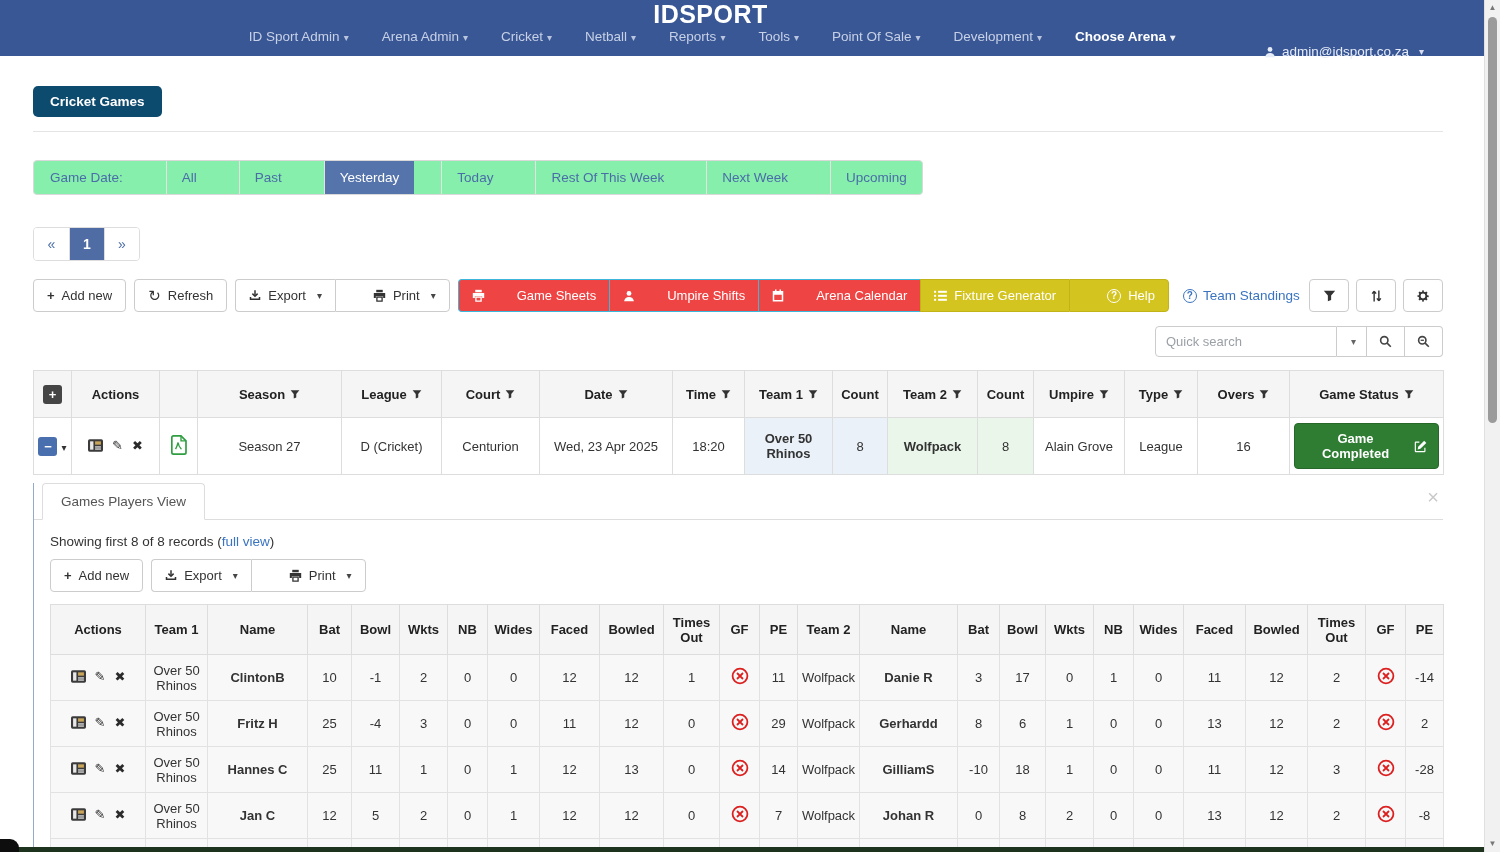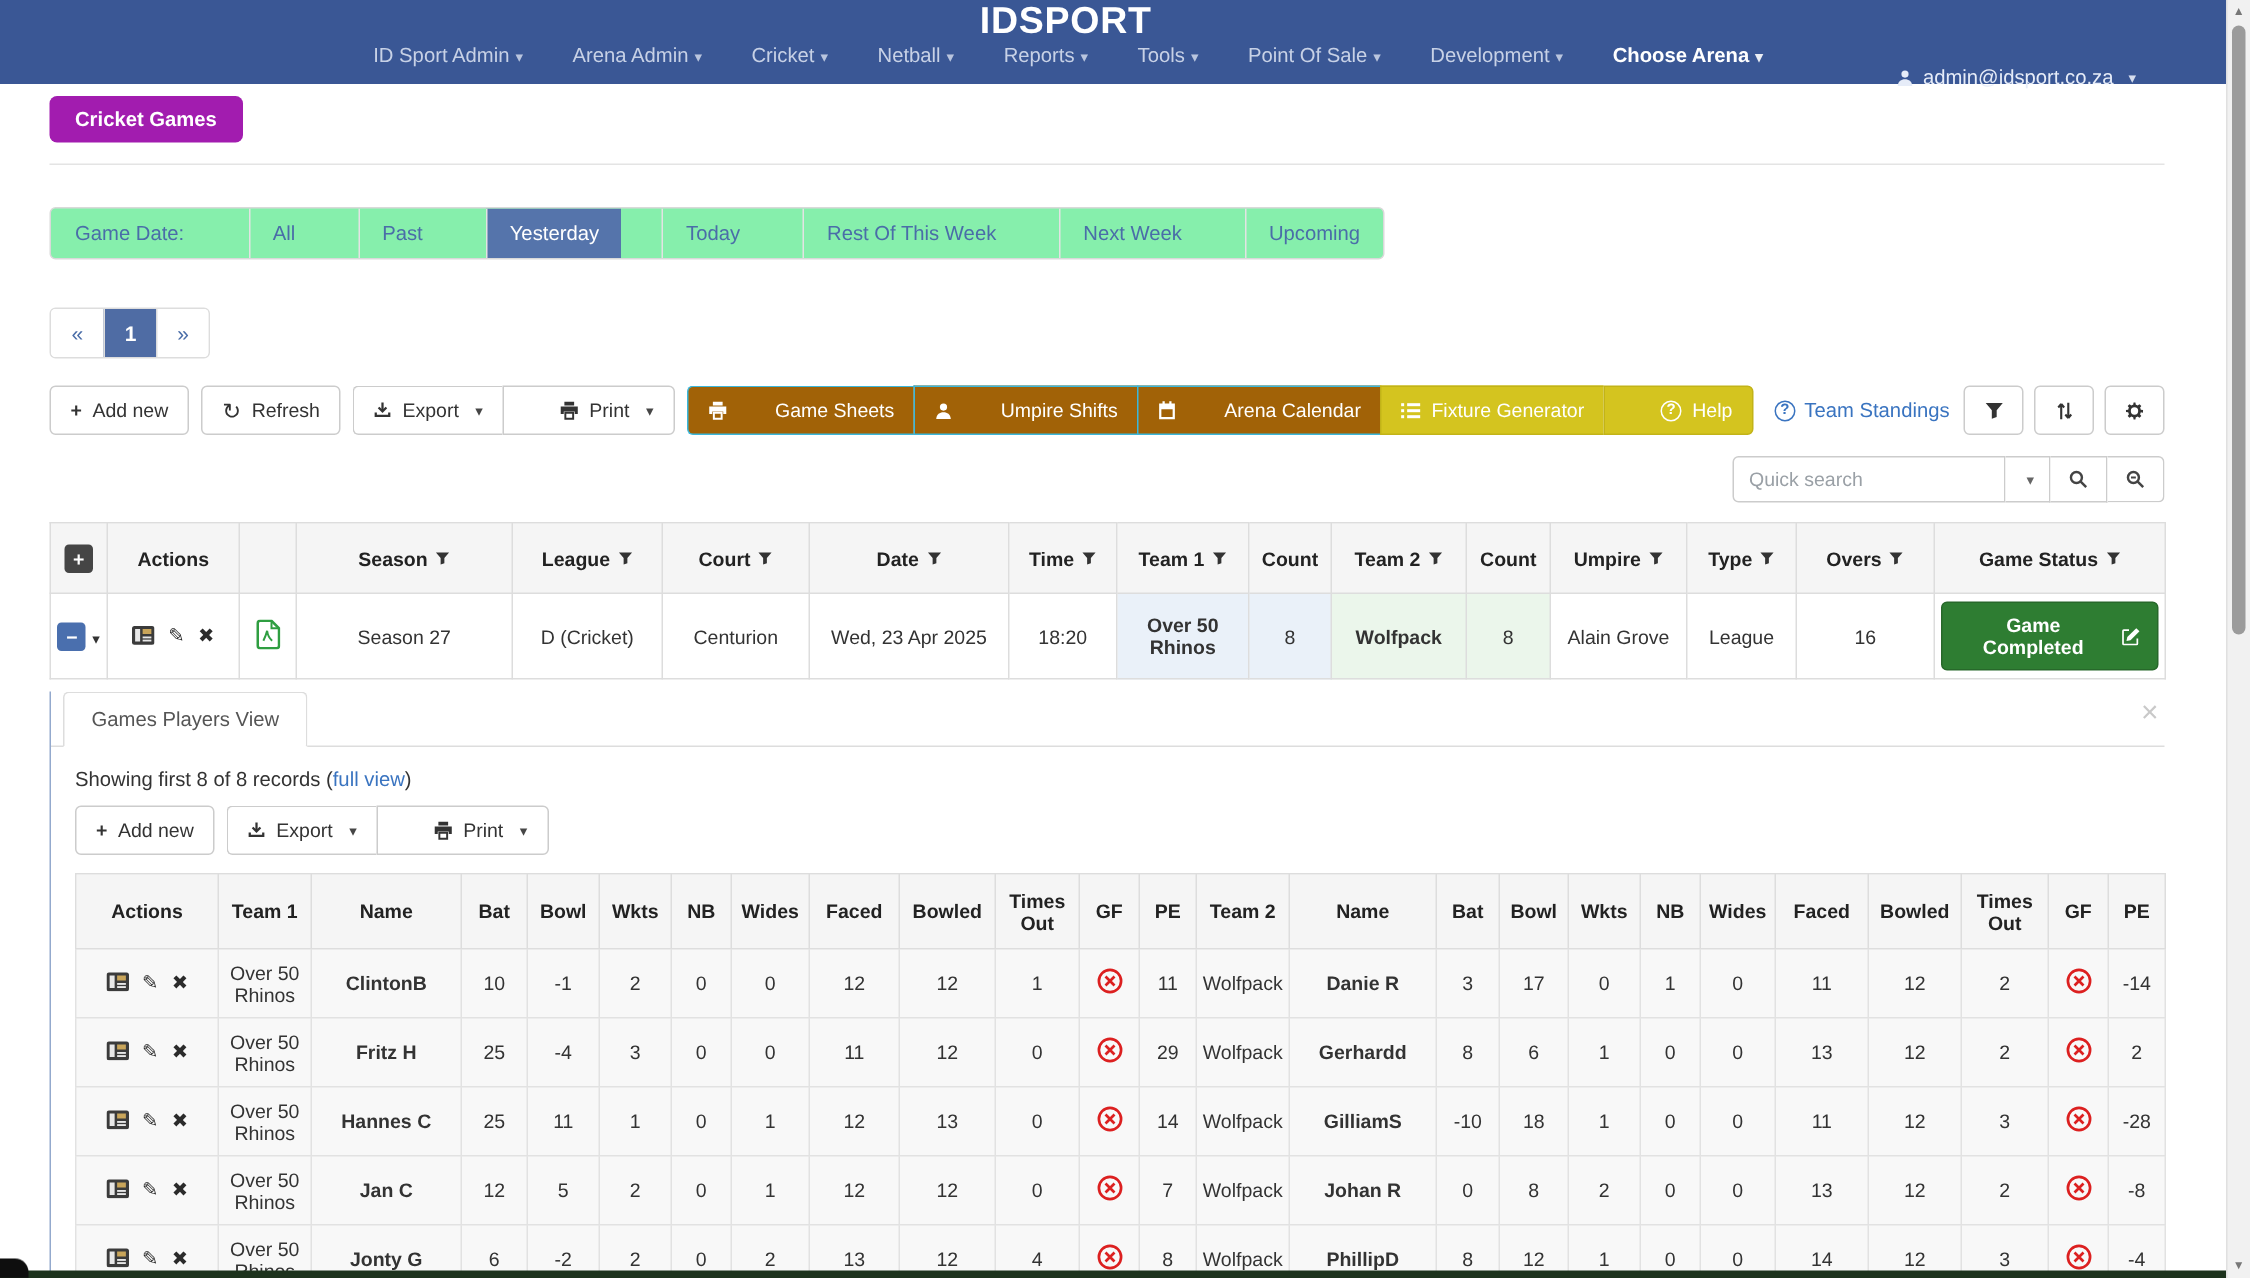--- a/index.html
+++ b/index.html
@@ -10,41 +10,41 @@
   
   .navbar { height:56px; background:#3a5795; display:flex; align-items:center; padding:0 76px 0 33px;flex-direction:column; }
   .brand { color:#fff; font-weight:bold; font-size:25px; letter-spacing:.5px; margin-right:36px; white-space:nowrap; }
   .nav-menu { display:flex; align-items:center;justify-content:space-between; }
   .nav-item { color:#c7d1e6; font-size:13.5px; margin-right:33px; white-space:nowrap; cursor:pointer; }
   .nav-item.emph { color:#fff; font-weight:bold; }
   .caret { font-size:10px; margin-left:4px; opacity:.9; }
   .nav-user { margin-left:auto; color:#e6ecf8; font-size:13.5px; display:flex; align-items:center; gap:6px; white-space:nowrap; cursor:pointer; }
   
   .content { padding:0 57px 0 33px; }
-  .title-btn { margin-top:8px; background:#a21caf; color:#fff; font-weight:bold; font-size:13.5px;
+  .title-btn { margin-top:30px; background:#0c4a6e; color:#fff; font-weight:bold; font-size:13.5px;
     padding:8px 17px; border:none; border-radius:5px; cursor:pointer; font-family:inherit; }
   hr.sep { border:none; border-top:1px solid #e4e4e4; margin:14px 0 0; }
   .date-filter { margin-top:28px; display:inline-flex; border:1px solid #d9d9d9; border-radius:4px; background:#86efac; overflow:hidden;gap:27px; }
   .df-label { padding:9px 16px; font-size:13.5px; color:#4a6da8; }
   .df-item { padding:9px 15px; font-size:13.5px; color:#4a6da8; border-left:1px solid #e3e3e3; cursor:pointer; }
   .df-item.active { background:#5574ab; color:#fff; }
   .pagination { margin-top:32px; display:inline-flex; border:1px solid #ddd; border-radius:4px; overflow:hidden; }
   .page-btn { width:35px; height:32px; display:flex; align-items:center; justify-content:center;
     font-size:14px; color:#4a6da8; background:#fff; border-left:1px solid #ddd; cursor:pointer; }
   .page-btn:first-child { border-left:none; }
   .page-btn.active { background:#4f6ca4; color:#fff; font-weight:bold; }
   .toolbar { margin-top:18px; display:flex; align-items:center; }
   .btn { height:33px; padding:0 13px; display:inline-flex; align-items:center; gap:7px; background:#fff;
     border:1px solid #ccc; border-radius:4px; font-size:13px; color:#333; cursor:pointer; font-family:inherit; white-space:nowrap; }
   .gap { margin-left:8px; }
   .btn-group { display:inline-flex; }
   .btn-group .btn { border-radius:0; border-right-width:0; }
   .btn-group .btn:first-child { border-radius:4px 0 0 4px; }
   .btn-group .btn:last-child { border-radius:0 4px 4px 0; border-right-width:1px;padding-left:37px; }
-  .btn.cyan { background:#a16207; border-color:#3bb7db; color:#fff;gap:32px; }
+  .btn.cyan { background:#ef4444; border-color:#3bb7db; color:#fff;gap:32px; }
   .btn.yellow { background:#d4c41f; border-color:#c2b318; color:#fff; }
   .standings-link { margin-left:14px; color:#3a74c0; font-size:13.5px; display:inline-flex; align-items:center; gap:6px; cursor:pointer; }
   .toolbar-right { margin-left:auto; display:flex; gap:7px; }
   .icon-btn { width:40px; justify-content:center; padding:0; }
   .qcircle { display:inline-flex; width:14px; height:14px; border:1.5px solid currentColor; border-radius:50%;
     align-items:center; justify-content:center; font-size:10px; font-weight:bold; }
   .search-row { margin-top:14px; display:flex; justify-content:flex-end; }
   .search-group { display:inline-flex; }
   .search-input { width:182px; height:31px; border:1px solid #ccc; border-radius:4px 0 0 4px; padding:0 10px;
     font-size:13px; font-family:inherit; color:#333; outline:none; }

